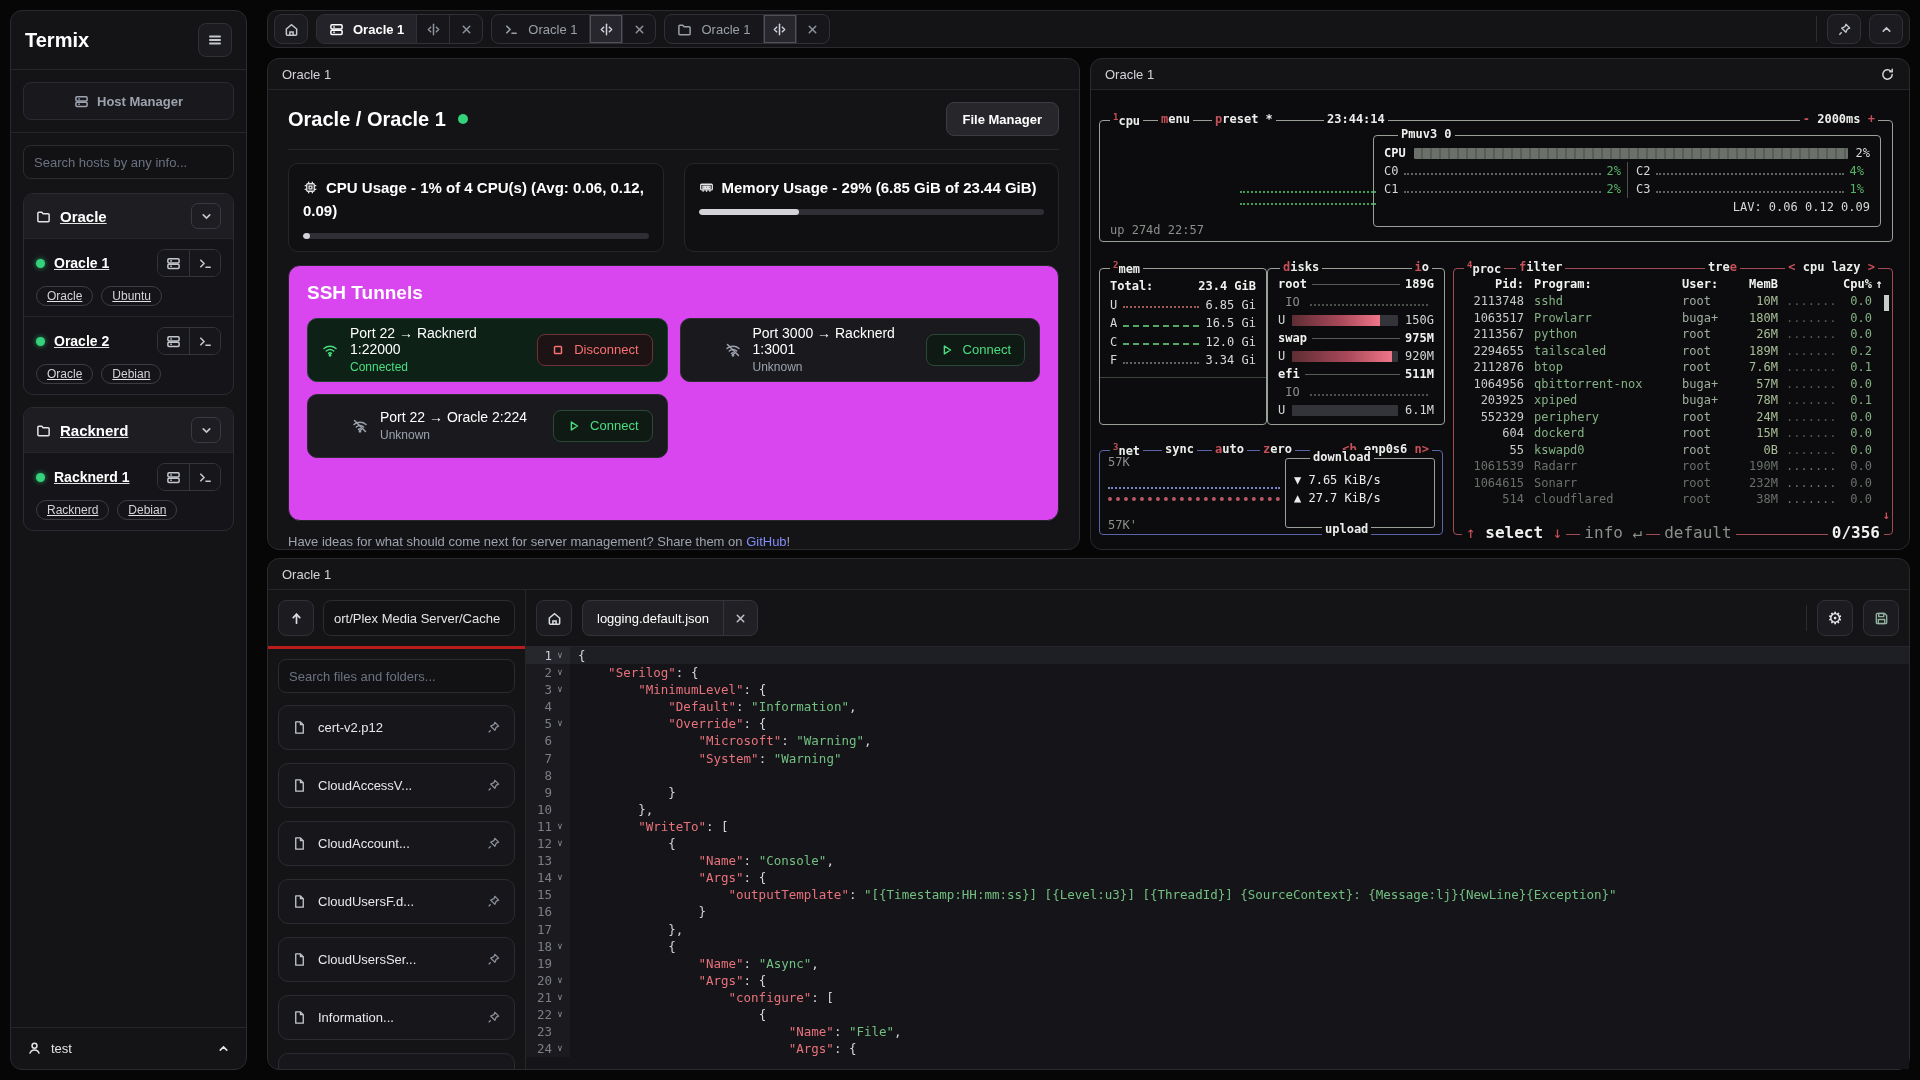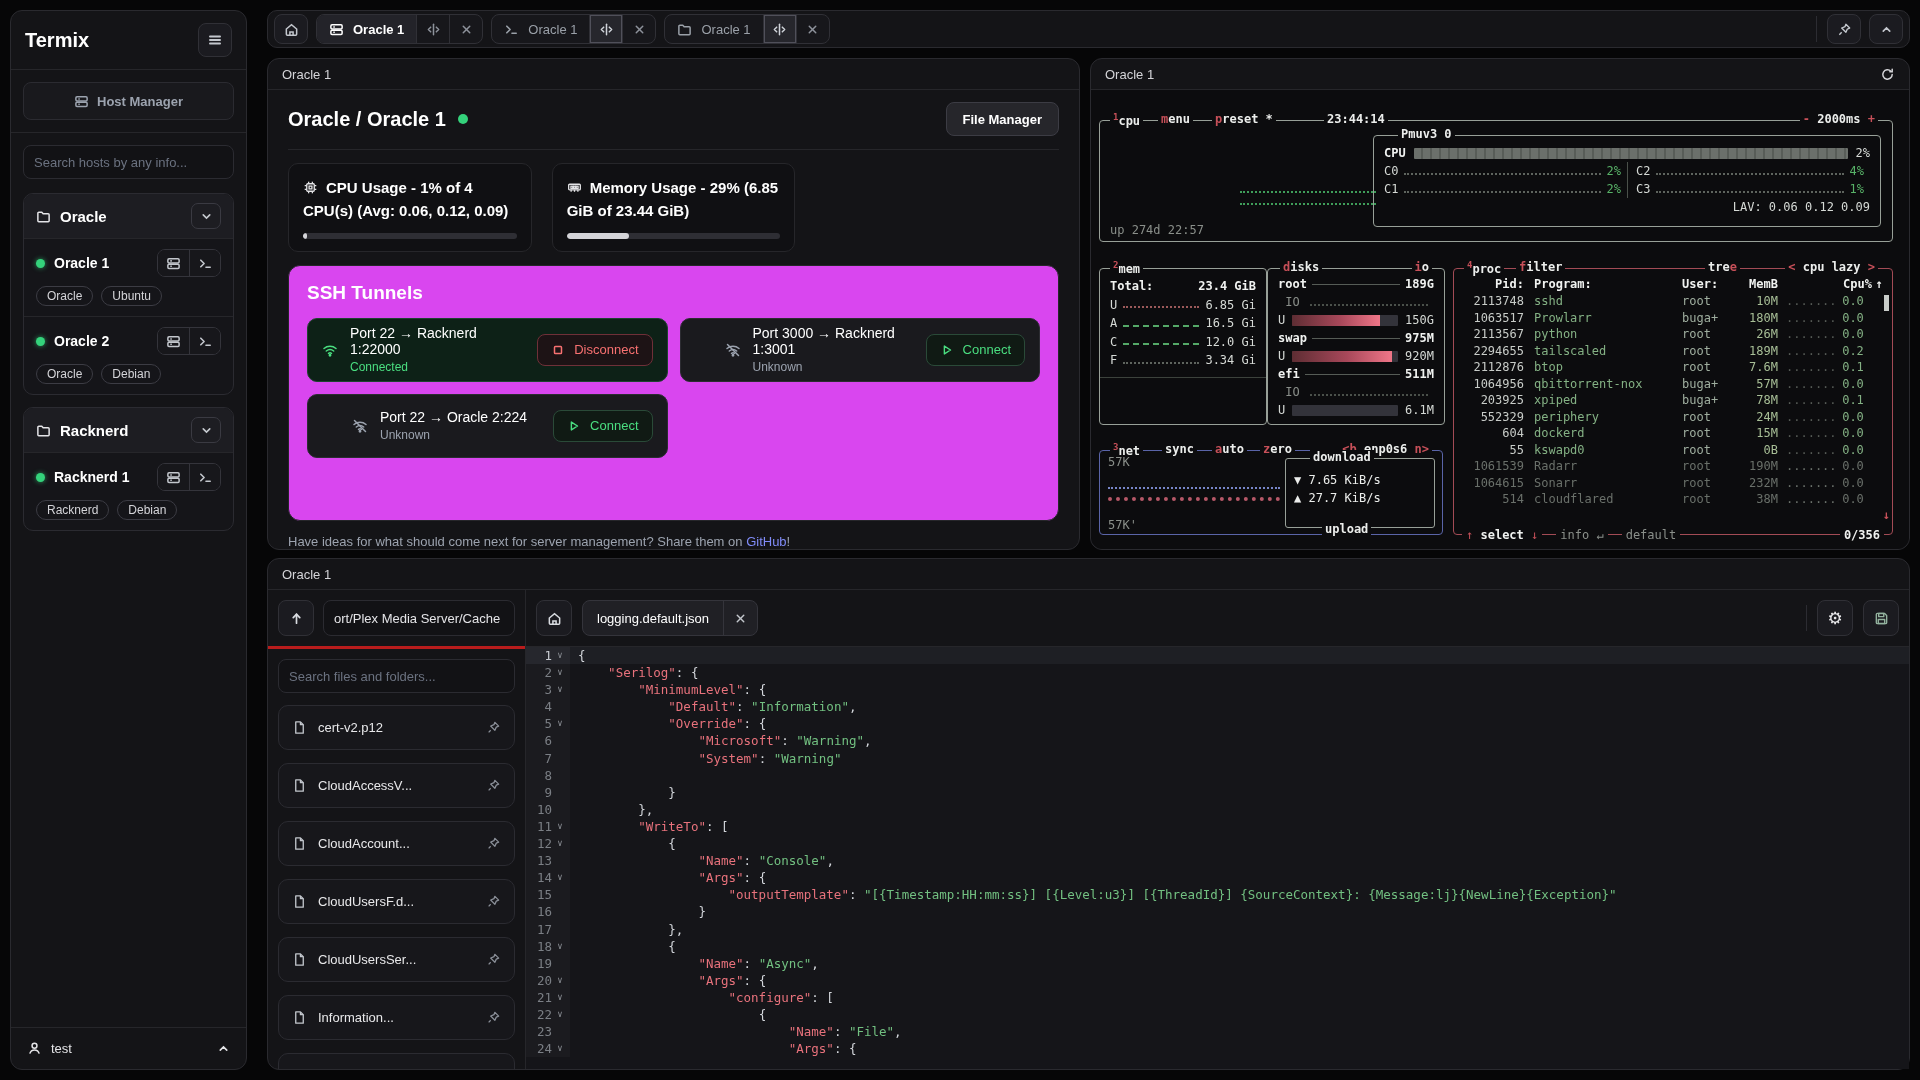--- a/index.html
+++ b/index.html
@@ -12,21 +12,21 @@
 
   
   #sidebar { left:10px; top:10px; width:237px; height:1060px; display:flex; flex-direction:column; }
   .sb-header { display:flex; align-items:center; justify-content:space-between; padding:12px 14px; border-bottom:1px solid #26262a; }
   .brand { font-size:20px; font-weight:700; color:#fff; }
   .sb-section { padding:12px; border-bottom:1px solid #26262a; }
   .hostmgr-btn { width:100%; height:38px; display:flex; align-items:center; justify-content:center; gap:8px; background:#19191d; border:1px solid #2b2b31; border-radius:8px; color:#9ca3af; font-size:13px; font-weight:700; cursor:pointer; }
   .sb-search { padding:12px 12px 6px; }
   .text-input { width:100%; height:34px; background:#121215; border:1px solid #2b2b31; border-radius:8px; color:#e4e4e7; font-size:13px; padding:0 10px; outline:none; font-family:"Liberation Sans",sans-serif; }
   .text-input::placeholder { color:#6b7280; }
-  #folders { flex:1; padding:8px 12px; display:flex; flex-direction:column; gap:12px; overflow:hidden; }
+  #folders { flex:1; padding:8px 12px; display:flex; flex-direction:column; gap:12px; overflow:hidden;text-decoration:underline; }
   .folder-card { border:1px solid #2b2b31; border-radius:10px; overflow:hidden; background:#151519; }
   .folder-head { display:flex; align-items:center; gap:9px; padding:9px 12px; background:#1d1d22; }
   .folder-name { flex:1; font-size:15px; font-weight:700; color:#fff; }
   .fold-btn { width:30px; height:26px; display:flex; align-items:center; justify-content:center; border:1px solid #3a3a42; border-radius:7px; color:#c3c7cd; background:transparent; cursor:pointer; }
   .host-row { border-top:1px solid #26262a; padding:10px 12px; }
   .host-top { display:flex; align-items:center; gap:9px; }
   .status-dot { width:9px; height:9px; border-radius:50%; background:#34d27b; box-shadow:0 0 5px rgba(52,210,123,.7); }
   .host-name { flex:1; font-size:14px; font-weight:700; color:#fff; }
   .btn-pair { display:flex; border:1px solid #34343b; border-radius:8px; overflow:hidden; }
   .btn-pair .seg { width:31px; height:26px; display:flex; align-items:center; justify-content:center; color:#c3c7cd; background:#17171b; cursor:pointer; }
@@ -45,21 +45,21 @@
   .tb-right { margin-left:auto; display:flex; align-items:center; gap:8px; padding-left:10px; border-left:1px solid #2c2c32; height:26px; }
 
   
   #server-panel { left:267px; top:58px; width:813px; height:492px; }
   .sp-body { padding:12px 20px 0; }
   .sp-head { display:flex; align-items:center; }
   .sp-title { font-size:20px; font-weight:700; color:#fff; }
   .sp-dot { width:10px; height:10px; border-radius:50%; background:#34d27b; margin-left:12px; }
   .btn { height:34px; padding:0 16px; display:flex; align-items:center; background:#26262b; border:1px solid #3c3c44; border-radius:8px; color:#fff; font-size:13px; font-weight:700; cursor:pointer; }
   .sep { border:none; border-top:1px solid #26262a; margin:13px 0; }
-  #stats { display:grid; grid-template-columns:1fr 1fr 1fr; gap:20px; }
+  #stats { display:grid; grid-template-columns:1fr 1fr; gap:20px; }
   .stat-card { background:#101013; border:1px solid #26262a; border-radius:10px; padding:12px 14px 12px; }
   .stat-label { font-size:15px; font-weight:700; color:#fff; line-height:1.55; text-align:left; }
   .stat-label .icon { margin-right:8px; position:relative; top:2px; color:#e4e4e7; }
   .bar { height:6px; background:#2e2e34; border-radius:4px; margin-top:10px; overflow:hidden; }
   .bar-fill { height:100%; background:#d4d4d8; border-radius:4px; }
   .tunnels-card { margin-top:13px; background:#d946ef; border:1px solid #26262a; border-radius:12px; padding:14px 18px; height:256px; }
   .tunnels-title { font-size:19px; font-weight:700; color:#fff; margin:2px 0 14px; }
   #tunnels { display:grid; grid-template-columns:1fr 1fr; gap:12px; }
   .tunnel { display:flex; align-items:center; gap:12px; border-radius:10px; padding:10px 14px; height:64px; }
   .tunnel.connected { background:#0d2117; border:1px solid #1e4430; }
@@ -103,23 +103,23 @@
   .d-fill-line { flex:1; border-top:1px solid #565c56; margin:0 5px; }
   .d-track { flex:1; height:11px; margin:0 7px; background:#33333a; border-radius:1px; overflow:hidden; }
   .d-used { height:100%; background:linear-gradient(90deg,#5e2d33,#a8485a 55%,#ef7688); }
   .proc-head { display:grid; grid-template-columns:62px 10px 148px 50px 46px 56px 38px 14px; padding:8px 8px 0; font-weight:700; color:#f0f2f0; height:24px; }
   .proc-row { display:grid; grid-template-columns:62px 10px 148px 50px 46px 56px 38px 14px; padding:0 8px; height:16.5px; line-height:16.5px; font-size:12px; }
   .pr-pid { text-align:right; color:#c8ccc8; }
   .pr-prog { color:#84b184; overflow:hidden; white-space:nowrap; }
   .pr-user { color:#9fae9f; }
   .pr-mem { text-align:right; color:#a8bf97; }
   .pr-dots { color:#555a55; overflow:hidden; white-space:nowrap; padding-left:8px; }
-  .pr-cpu { text-align:center; color:#84b184; }
+  .pr-cpu { text-align:right; color:#84b184; }
   .proc-row.dim span { color:#6a706a !important; }
-  .proc-foot { position:absolute; left:8px; right:8px; bottom:-8px; display:flex; align-items:center; gap:0; font-size:12px; }
+  .proc-foot { position:absolute; left:8px; right:8px; bottom:-8px; display:flex; align-items:center; gap:0; font-size:16px; }
   .proc-foot > span { background:#0c0c0e; padding:0 4px; }
   .scrollthumb { position:absolute; right:3px; top:26px; width:5px; height:16px; background:#c9cdc9; }
   .net-line { position:absolute; height:0; }
   .netdl-box { position:absolute; left:185px; top:7px; width:150px; height:70px; border:1px solid #98a098; border-radius:3px; }
   .nb-row { padding-left:8px; height:18px; line-height:18px; color:#eceeec; }
 
   
   #file-panel { left:267px; top:558px; width:1643px; height:512px; display:flex; flex-direction:column; }
   .fp-body { flex:1; display:flex; min-height:0; }
   .fp-left { width:258px; border-right:1px solid #26262a; display:flex; flex-direction:column; min-height:0; }

